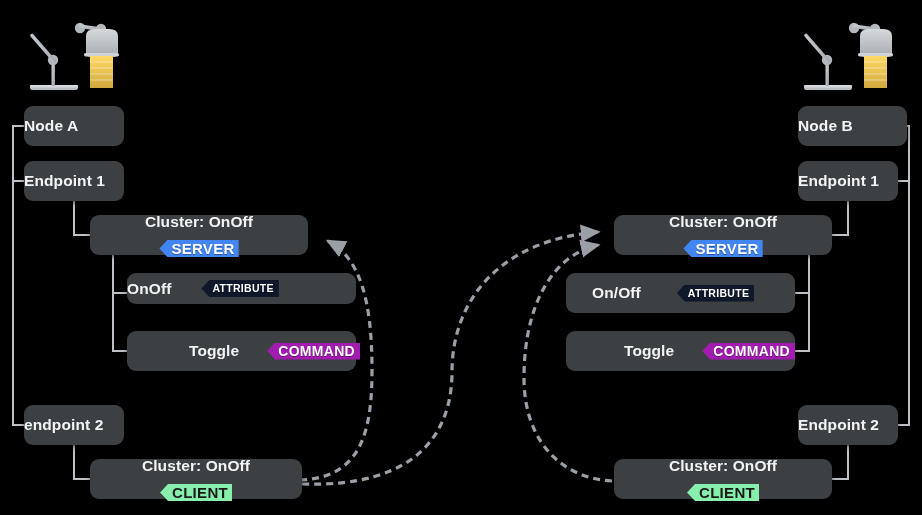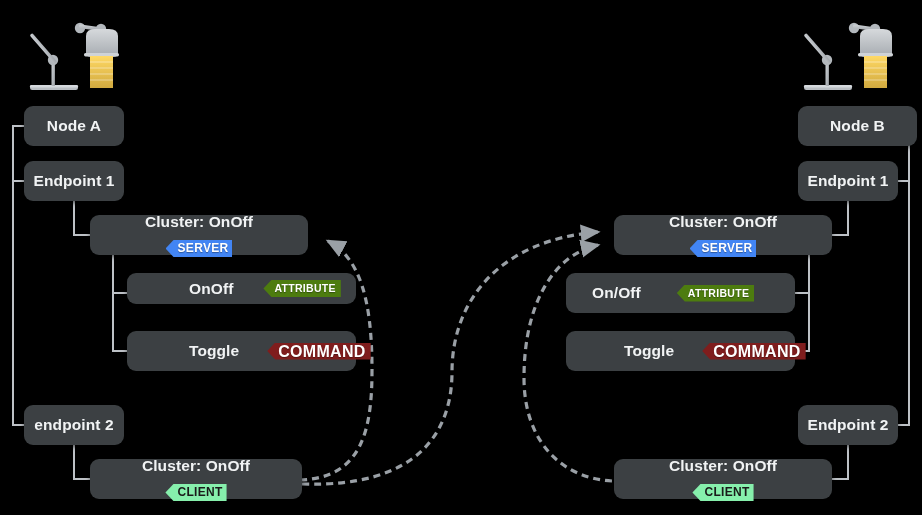--- a/index.html
+++ b/index.html
@@ -18,49 +18,48 @@
     position: absolute; left: 0; top: 0;
     width: 922px; height: 515px;
     pointer-events: none;
   }
   .node {
     position: absolute;
     background: #3c4043;
     border-radius: 9px;
     display: flex;
     align-items: center;
-    justify-content: center;
     color: #f1f3f4;
     font-size: 15.5px;
     font-weight: bold;
     letter-spacing: 0.1px;
     box-shadow: 0 2px 4px rgba(0,0,0,0.55);
     white-space: nowrap;
   }
   .node.wide { justify-content: center; gap: 9px; flex-direction: column; }
   .node .lbl { color: #f1f3f4; }
 
   
   .badge {
     display: inline-block;
-    font-size: 12px;
+    font-size: 15px;
     font-weight: bold;
     letter-spacing: 0.3px;
     color: #ffffff;
     padding: 2px 4px 2px 12px;
     line-height: 13px;
     clip-path: polygon(8px 0, 100% 0, 100% 100%, 8px 100%, 0 50%);
     text-shadow: 0 1px 1px rgba(0,0,0,0.35);
     position: relative;
     top: 0px;
   }
   .badge.server  { background: #4285f4; }
   .badge.client  { background: #86efac; color: #1a1a1a; text-shadow: none; }
-  .badge.attribute { background: #4d7c0f; font-size: 10.5px; padding: 2px 5px 2px 11px; }
-  .badge.command   { background: #7f1d1d; font-size: 16px; padding: 2px 5px 2px 11px; }
+  .badge.attribute { background: #0f172a; font-size: 10.5px; padding: 2px 5px 2px 11px; }
+  .badge.command   { background: #a21caf; font-size: 14px; padding: 2px 5px 2px 11px; }
 
   .lamp { position: absolute; }
 </style>
 </head>
 <body>
 
 <div id="stage">
 
   <svg class="layer" viewBox="0 0 922 515">
     <g stroke="#bdc1c6" stroke-width="1.6" fill="none" shape-rendering="crispEdges">
@@ -186,40 +185,40 @@
 
   <div class="node" style="left:24px; top:161px; width:100px; height:40px;">
     <span class="lbl">Endpoint 1</span>
   </div>
 
   <div class="node wide" style="left:90px; top:215px; width:218px; height:40px;">
     <span class="lbl">Cluster: OnOff</span>
     <span class="badge server">SERVER</span>
   </div>
 
-  <div class="node" style="left:127px; top:273px; width:229px; height:31px; justify-content:flex-start; padding-left:62px;">
+  <div class="node" style="left:127px; top:273px; width:229px; height:31px; justify-content:flex-start; ">
     <span class="lbl">OnOff</span>
     <span class="badge attribute" style="margin-left:30px;">ATTRIBUTE</span>
   </div>
 
   <div class="node" style="left:127px; top:331px; width:229px; height:40px; justify-content:flex-start; padding-left:62px;">
     <span class="lbl">Toggle</span>
     <span class="badge command" style="margin-left:28px;">COMMAND</span>
   </div>
 
   <div class="node" style="left:24px; top:405px; width:100px; height:40px;">
     <span class="lbl">endpoint 2</span>
   </div>
 
   <div class="node wide" style="left:90px; top:459px; width:212px; height:40px;">
     <span class="lbl">Cluster: OnOff</span>
     <span class="badge client">CLIENT</span>
   </div>
 
-  <div class="node" style="left:798px; top:106px; width:119px; height:40px;">
+  <div class="node" style="left:798px; top:106px; width:109px; height:40px;">
     <span class="lbl">Node B</span>
   </div>
 
   <div class="node" style="left:798px; top:161px; width:100px; height:40px;">
     <span class="lbl">Endpoint 1</span>
   </div>
 
   <div class="node wide" style="left:614px; top:215px; width:218px; height:40px;">
     <span class="lbl">Cluster: OnOff</span>
     <span class="badge server">SERVER</span>

